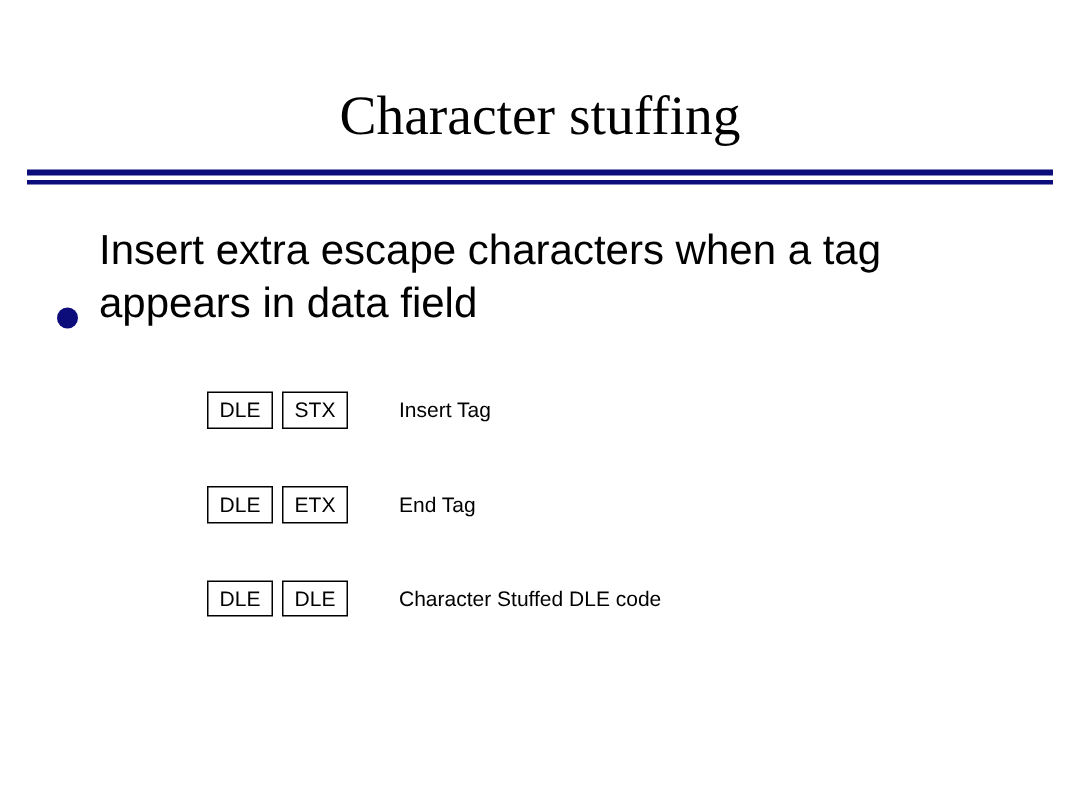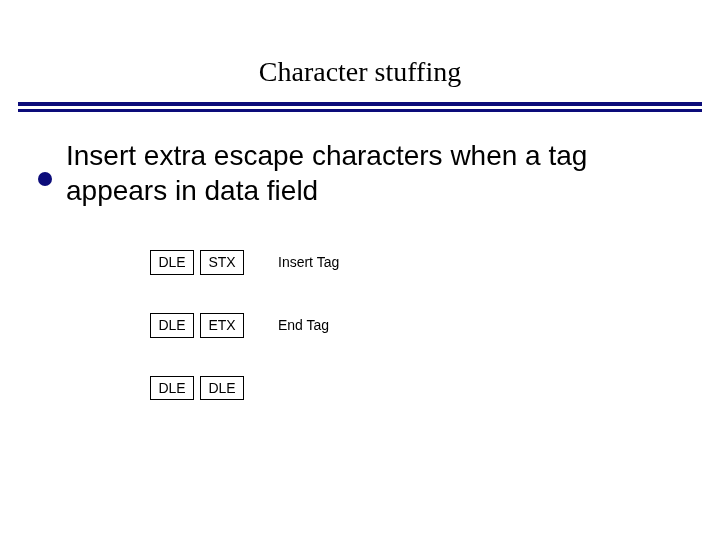--- a/index.html
+++ b/index.html
@@ -12,37 +12,37 @@
     color: #000;
   }
   .slide {
     position: relative;
     width: 720px;
     height: 540px;
     box-sizing: border-box;
   }
   .title {
     text-align: center;
-    font-size: 28px;
+    font-size: 37px;
     font-weight: 400;
     padding-top: 56px;
     padding-bottom: 8px;
   }
   .rule {
     margin: 6px 18px 22px 18px;
     border-top: 4px solid #0c0c7a;
     border-bottom: 3px solid #0c0c7a;
     height: 3px;
   }
   .body {
     padding: 4px 38px 0 38px;
   }
   .bullet-row {
     display: flex;
-    align-items: center;
+    align-items: flex-end;
     font-family: Arial, Helvetica, sans-serif;
     font-size: 28px;
     line-height: 1.25;
   }
   .bullet-dot {
     width: 14px;
     height: 14px;
     border-radius: 50%;
     background: #0c0c7a;
     margin-top: 11px;
@@ -55,21 +55,20 @@
   .legend {
     margin-top: 42px;
     margin-left: 100px;
     font-family: Arial, Helvetica, sans-serif;
     font-size: 14px;
   }
   .legend-row {
     display: flex;
     align-items: center;
     margin-bottom: 38px;
-    margin-left: 12px;
   }
   .code-box {
     border: 1.5px solid #000;
     padding: 3px 6px;
     min-width: 30px;
     text-align: center;
     margin-right: 6px;
     line-height: 1.2;
   }
   .legend-label {
@@ -101,18 +100,19 @@
 
       <div class="legend-row">
         <div class="code-box">DLE</div>
         <div class="code-box">ETX</div>
         <div class="legend-label">End Tag</div>
       </div>
 
       <div class="legend-row">
         <div class="code-box">DLE</div>
         <div class="code-box">DLE</div>
+        <div class="legend-label">Character Stuffed DLE code</div>
       </div>
 
     </div>
   </div>
 
 </div>
 
 </body></html>

